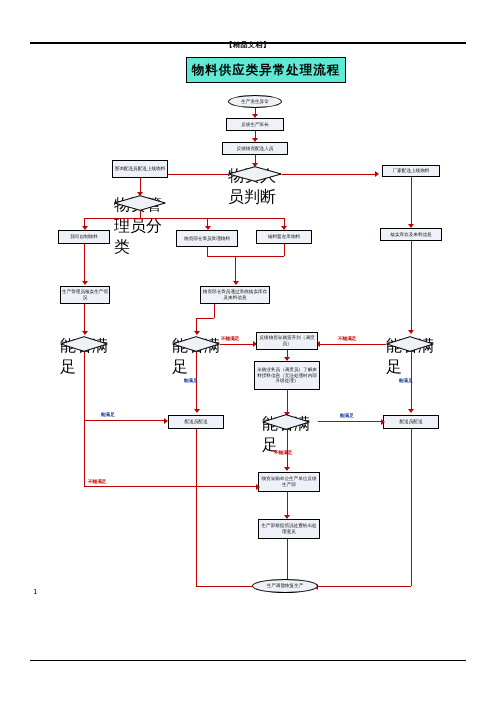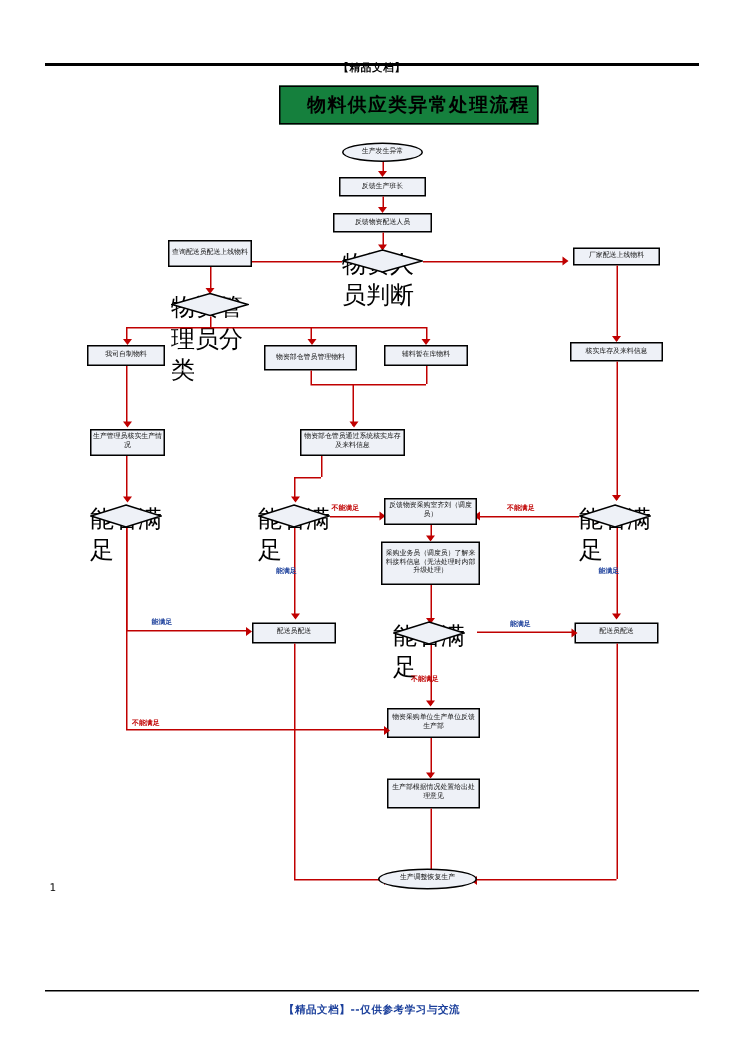--- a/index.html
+++ b/index.html
@@ -13,23 +13,23 @@
   .doc-header{position:absolute;left:30px;top:24px;width:436px;text-align:center;
               font-size:7px;font-weight:bold;letter-spacing:.5px;margin-top:16px;}
   .header-rule{position:absolute;left:30px;top:42px;width:436px;height:2px;background:#000;}
   .doc-footer{position:absolute;left:30px;top:668px;width:436px;text-align:center;
               font-size:7px;font-weight:bold;color:#1b3f9b;letter-spacing:.4px;}
   .footer-rule{position:absolute;left:30px;top:660px;width:436px;height:1px;background:#000;}
   .page-num{position:absolute;left:33px;top:588px;font-size:7px;color:#000;}
 
   
   .title-box{position:absolute;left:186px;top:57px;width:158px;height:24px;
-             border:1.6px solid #000;background:#15803d;
+             border:1.6px solid #000;background:#5eead4;
              display:flex;align-items:center;justify-content:center;
-             font-size:12.5px;font-weight:bold;letter-spacing:1px;padding-left:13px;}
+             font-size:12.5px;font-weight:bold;letter-spacing:1px;}
 
   
   .node{position:absolute;box-sizing:border-box;background:#eef1f7;
         display:flex;align-items:center;justify-content:center;text-align:center;
         font-size:4.6px;line-height:1.22;padding:1px;color:#111;}
   .rect{border:1.1px solid #000;}
   .oval{border:1.1px solid #000;border-radius:50%/50%;}
   .diamond-wrap{position:absolute;}
   .diamond{position:absolute;left:0;top:0;width:100%;height:100%;}
 
@@ -218,15 +218,14 @@
   <div class="ln lnv" style="left:84px;top:352px;height:134px;"></div>
   <div class="ln lnh" style="left:84px;top:486px;width:174px;"></div>
   <div class="arw arw-r" style="left:256px;top:483.5px;"></div>
   <div class="lbl lbl-red" style="left:88px;top:479px;">不能满足</div>
 
   <div class="node oval" style="left:252px;top:579px;width:66px;height:14px;">生产调整恢复生产</div>
 
   <div class="page-num">1</div>
 
   <div class="footer-rule"></div>
-  <div class="doc-footer">【精品文档】--仅供参考学习与交流</div>
 
 </div>
 
 </body></html>

